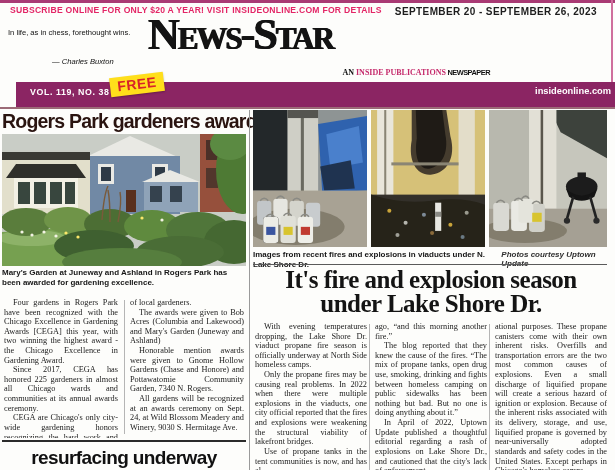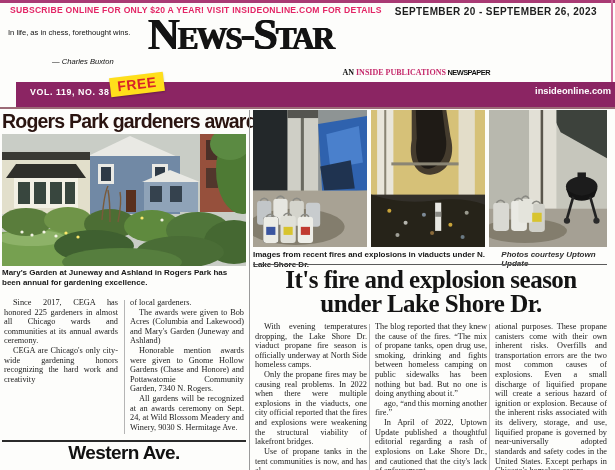--- a/index.html
+++ b/index.html
@@ -135,37 +135,37 @@
   <circle cx="20" cy="98" r="1.6" fill="#f3f3e4"></circle>
     <circle cx="30" cy="101" r="1.6" fill="#f3f3e4"></circle>
   <circle cx="42" cy="98" r="1.6" fill="#f3f3e4"></circle>
     <circle cx="54" cy="102" r="1.6" fill="#f3f3e4"></circle>
   <circle cx="64" cy="99" r="1.6" fill="#fce76a"></circle>
     <circle cx="76" cy="103" r="1.6" fill="#fce76a"></circle>
   <circle cx="140" cy="84" r="1.6" fill="#fce76a"></circle>
     <circle cx="160" cy="86" r="1.6" fill="#f3f3e4"></circle>
 </svg>
 
-<div class="abs caption garden-caption">Mary's Garden at Juneway and Ashland in Rogers Park has been annual for gardening excellence.</div>
+<div class="abs caption garden-caption">Mary's Garden at Juneway and Ashland in Rogers Park has been awarded for gardening excellence.</div>
 
 <div class="abs bodycol g-col1">
+    <p>Four gardens in Rogers Park have been recognized with the Chicago Excellence in Gardening Awards [CEGA] this year, with two winning the highest award - the Chicago Excellence in Gardening Award.</p>
     <p>Since 2017, CEGA has honored 225 gardeners in almost all Chicago wards and communities at its annual awards ceremony.</p>
     <p>CEGA are Chicago's only city-wide gardening honors recognizing the hard work and creativity</p>
   </div>
 <div class="abs g-gutter"></div>
 <div class="abs bodycol cont g-col2">
     <p>of local gardeners.</p>
     <p>The awards were given to Bob Acres (Columbia and Lakewood) and Mary's Garden (Juneway and Ashland)</p>
     <p>Honorable mention awards were given to Gnome Hollow Gardens (Chase and Honore) and Pottawatomie Community Garden, 7340 N. Rogers.</p>
     <p>All gardens will be recognized at an awards ceremony on Sept. 24, at Wild Blossom Meadery and Winery, 9030 S. Hermitage Ave.</p>
   </div>
 
 <div class="abs g-endrule"></div>
 <div class="abs western">
-  <div class="l1">Western Ave.</div>
   <div class="l2">resurfacing underway</div>
 </div>
 
 <div class="abs main-divider"></div>
 
 <svg class="abs photo" style="left:253px;top:110px;" width="114" height="137" viewBox="0 0 112 136" preserveAspectRatio="none">
   <rect width="112" height="136" fill="#8e9494"></rect>
   <rect x="0" y="0" width="34" height="80" fill="#23282a"></rect>
   <rect x="34" y="0" width="30" height="92" fill="#cfcfc6"></rect>
   <rect x="47" y="0" width="3" height="92" fill="#6a6a60"></rect>
@@ -244,20 +244,20 @@
 
 <div class="abs fire-headline">It's fire and explosion season under Lake Shore Dr.</div>
 
 <div class="abs bodycol f-col1">
     <p>With evening temperatures dropping, the Lake Shore Dr. viaduct propane fire season is officially underway at North Side homeless camps.</p>
     <p>Only the propane fires may be causing real problems. In 2022 when there were multiple explosions in the viaducts, one city official reported that the fires and explosions were weakening the structural viability of lakefront bridges.</p>
     <p>Use of propane tanks in the tent communities is now, and has al-</p>
   </div>
 <div class="abs f-gutter1"></div>
 <div class="abs bodycol cont f-col2">
+    <p>ago, “and this morning another fire.”</p>
     <p>The blog reported that they knew the cause of the fires. “The mix of propane tanks, open drug use, smoking, drinking and fights between homeless camping on public sidewalks has been nothing but bad. But no one is doing anything about it.”</p>
-    <p>ago, “and this morning another fire.”</p>
     <p>In April of 2022, Uptown Update published a thoughtful editorial regarding a rash of explosions on Lake Shore Dr., and cautioned that the city's lack of enforcement</p>
   </div>
 <div class="abs f-gutter2"></div>
 <div class="abs bodycol cont f-col3">
     <p>ational purposes. These propane canisters come with their own inherent risks. Overfills and transportation errors are the two most common causes of explosions. Even a small discharge of liquified propane will create a serious hazard of ignition or explosion. Because of the inherent risks associated with its delivery, storage, and use, liquified propane is governed by near-universally adopted standards and safety codes in the United States. Except perhaps in Chicago's homeless camps.</p>
   </div>
 
 </body></html>

